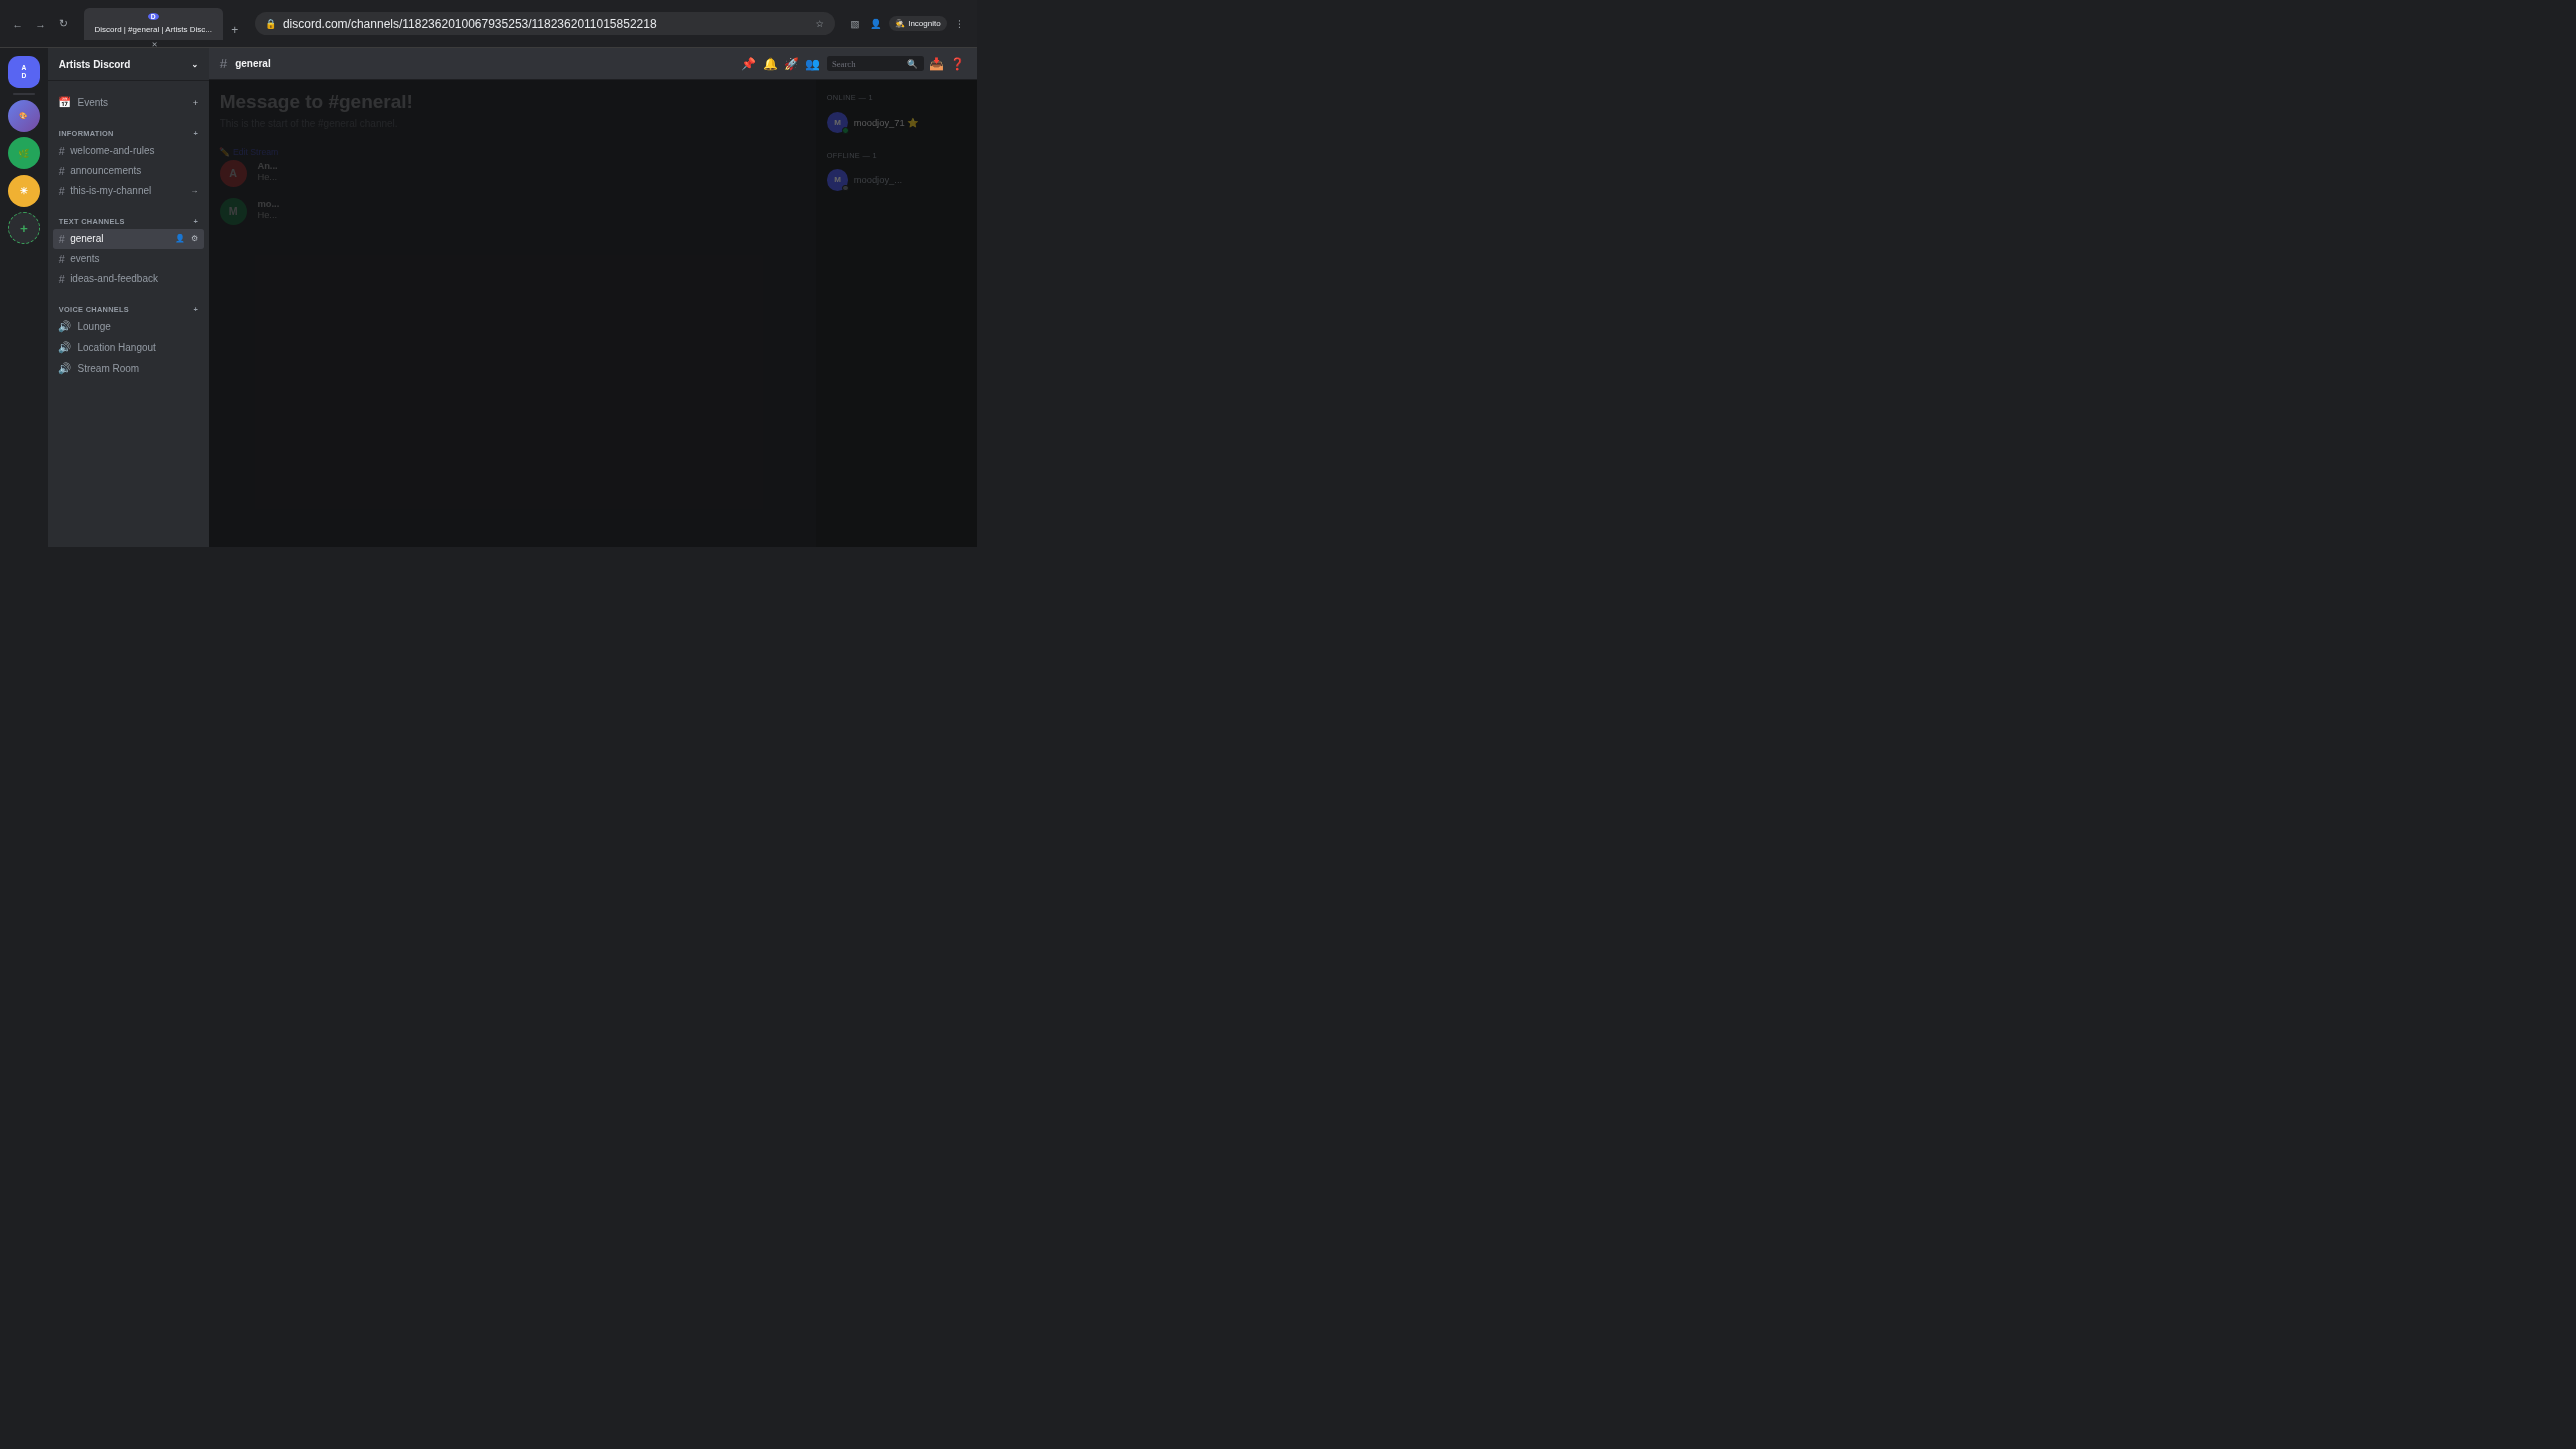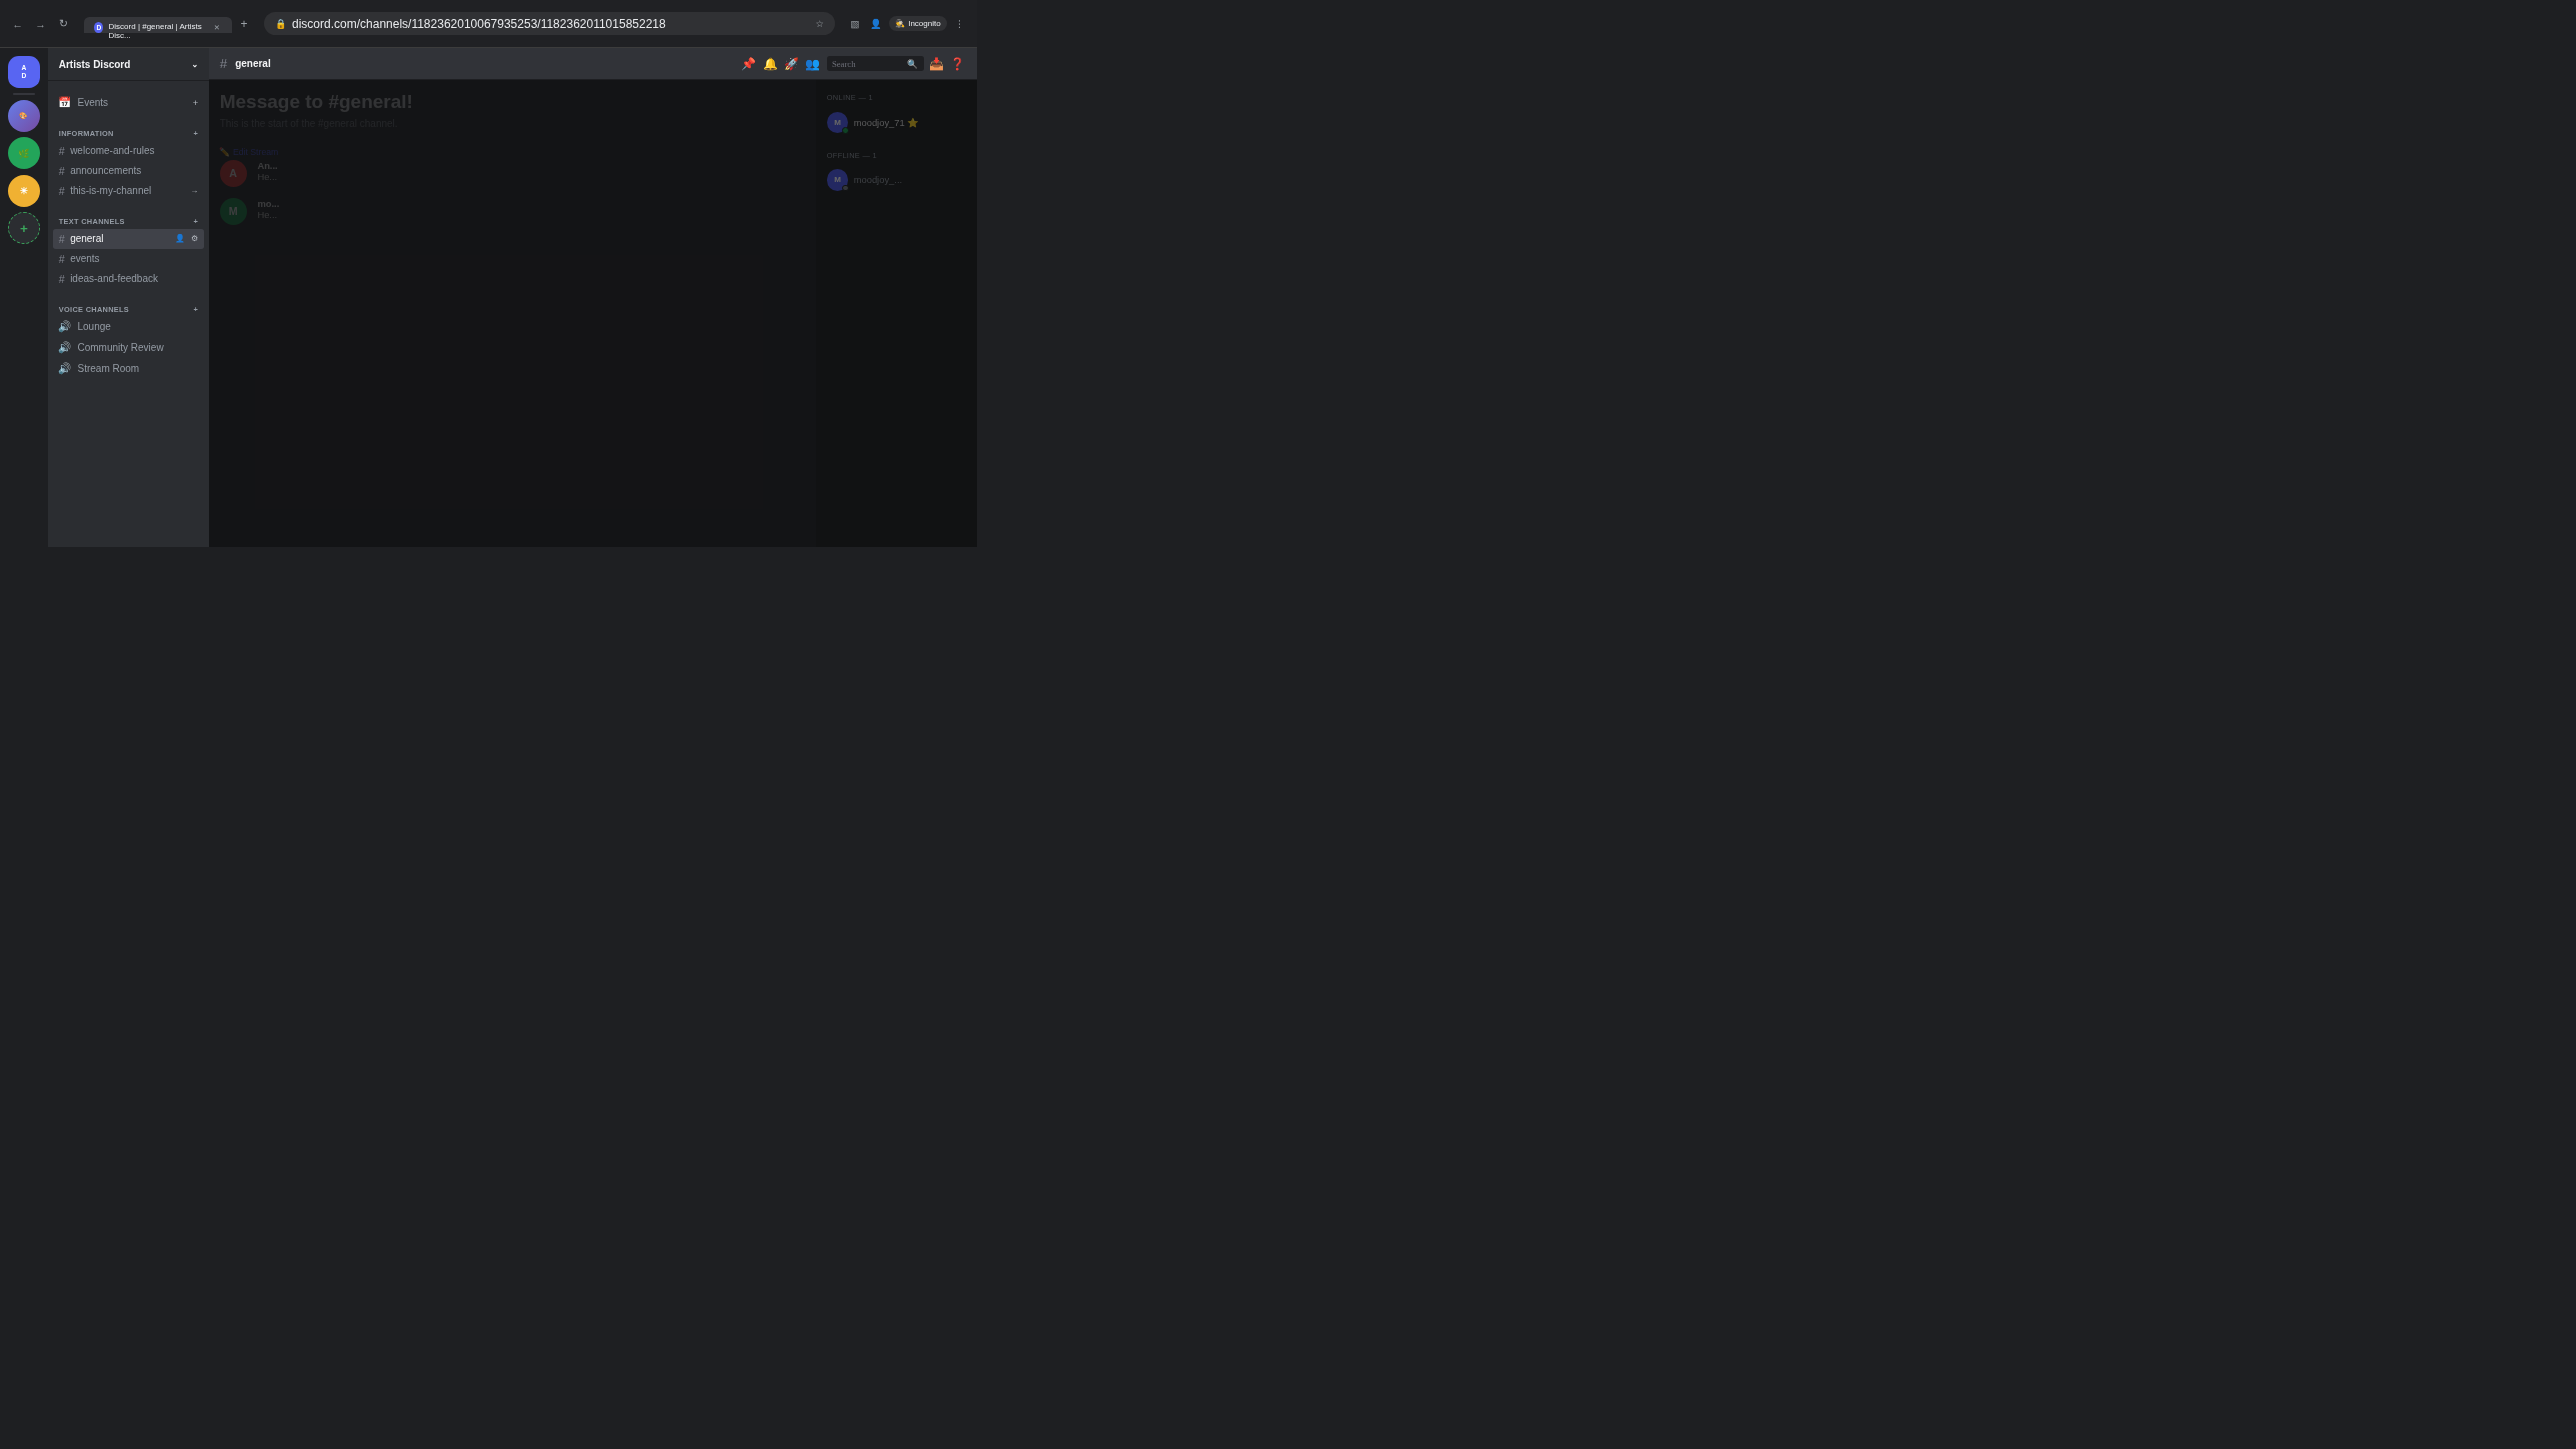--- a/index.html
+++ b/index.html
@@ -52,26 +52,27 @@
       align-items: flex-end;
       gap: 2.7px;
       margin-left: 5.4px;
     }
 
     .tab {
       background: #35363a;
       border-radius: 5.4px 5.4px 0 0;
       padding: 5.4px 10.7px;
       display: flex;
-      align-items: flex-start;
+      align-items: center;
       gap: 5.4px;
       font-size: 8px;
       color: #e8eaed;
       max-width: 148px;
-      height: 16px;
+      height: 32px;
+      flex-direction: column;
     }
 
     .tab-favicon {
       width: 10.7px;
       height: 10.7px;
       background: #5865f2;
       border-radius: 50%;
       display: flex;
       align-items: center;
       justify-content: center;
@@ -783,21 +784,21 @@
       <div class="channel-section-header">
         <span>VOICE CHANNELS</span>
         <span>+</span>
       </div>
       <div class="channel-item">
         <span class="channel-icon">🔊</span>
         <span class="channel-name">Lounge</span>
       </div>
       <div class="channel-item">
         <span class="channel-icon">🔊</span>
-        <span class="channel-name">Community Review</span>
+        <span class="channel-name">Location Hangout</span>
       </div>
       <div class="channel-item">
         <span class="channel-icon">🔊</span>
         <span class="channel-name">Stream Room</span>
       </div>
     </div>
 
     <div class="user-area">
       <div class="user-avatar avatar-bg-1">
         <span>M</span>

